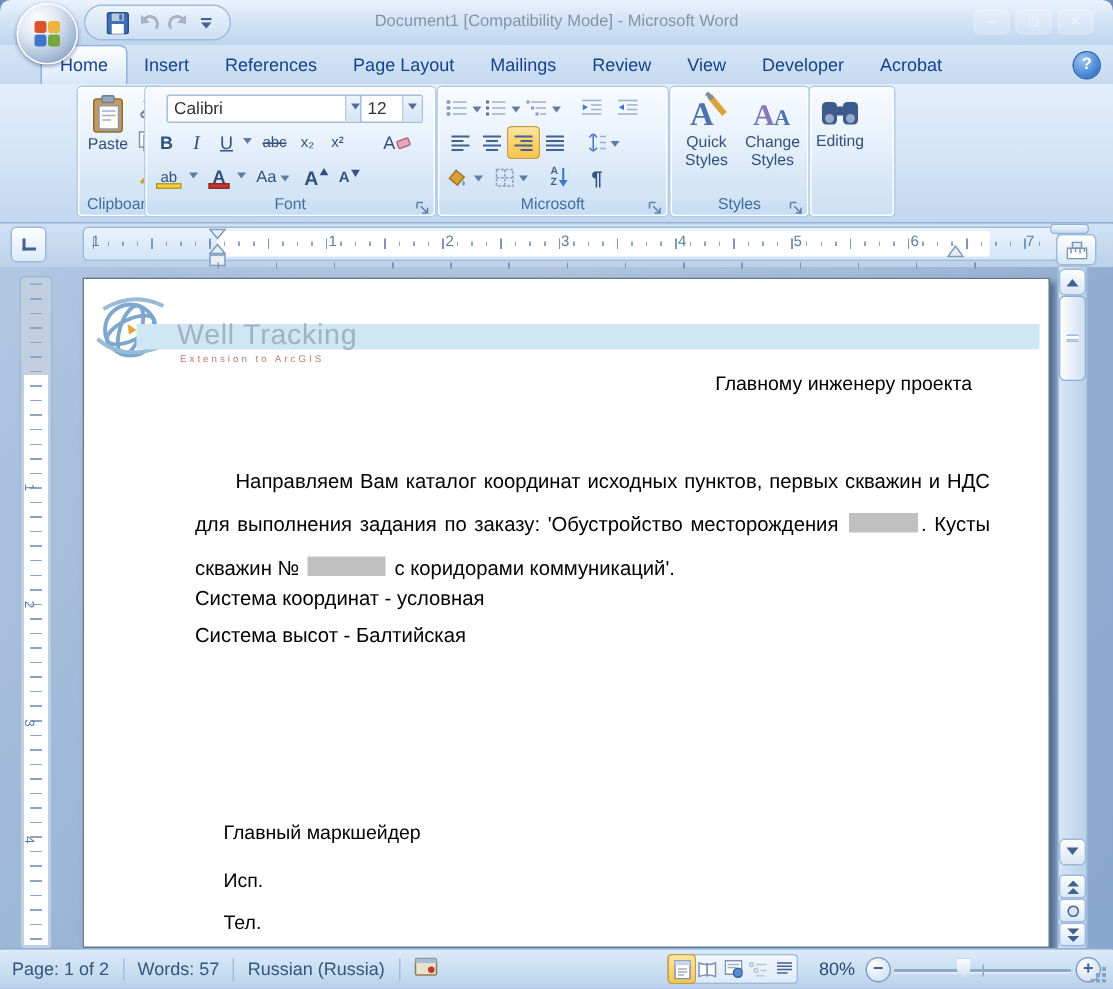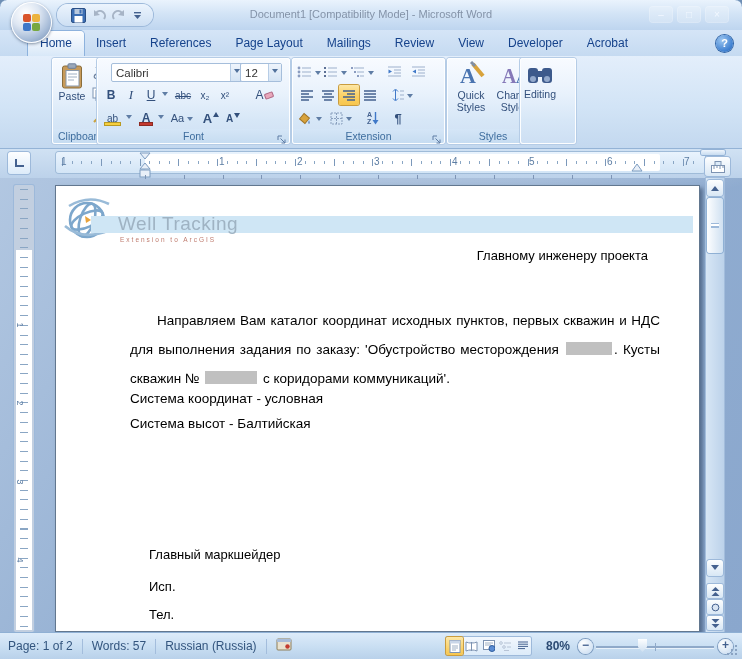--- a/index.html
+++ b/index.html
@@ -90,21 +90,21 @@
 .thumb i{display:block;width:8px;height:5px;border-top:1px solid #9db9da;border-bottom:1px solid #9db9da;background:linear-gradient(#fff 2px,#9db9da 2px,#9db9da 3px,#fff 3px)}
 .browse{position:absolute;right:18px;bottom:0;width:18px;height:50px;display:flex;flex-direction:column;align-items:center;justify-content:flex-end;gap:2px;padding-bottom:2px}
 .bbtn{width:16px;height:14px;border-radius:2px;background:linear-gradient(#fdfefe,#d8e7f5);box-shadow:0 0 0 1px #9db9da;display:flex;align-items:center;justify-content:center}
 
 .statusbar{position:absolute;left:0;right:0;bottom:0;height:27px;background:linear-gradient(#ddebf9,#c8def2 55%,#b9d1ea);border-top:1px solid #8fb0d4;font-size:12px;color:#33557e}
 .sleft{position:absolute;left:8px;top:0;height:26px;display:flex;align-items:center;gap:9px}
 .ssep{width:1px;height:15px;background:#a3bddc}
 .views{position:absolute;left:446px;top:4px;display:flex;background:linear-gradient(#f2f7fd,#dcebf9);box-shadow:0 0 0 1px #9db9da;border-radius:2px}
 .vbtn{width:17px;height:18px;display:flex;align-items:center;justify-content:center}
 .vbtn.on{background:linear-gradient(#fde7a5,#f7c64e);box-shadow:0 0 0 1px #c99c3e;border-radius:2px}
-.zoomlbl{position:absolute;left:546px;top:6px;font-weight:bold;color:#2b4a73}
+.zoomlbl{position:absolute;left:546px;top:6px;font-weight:normal;color:#2b4a73}
 .zbtn{position:absolute;top:6px;width:15px;height:15px;border-radius:50%;background:radial-gradient(circle at 35% 30%,#fff,#d5e4f4 70%);box-shadow:0 0 0 1px #7e9cc0;color:#44618f;font-size:12px;line-height:13px;text-align:center;font-weight:bold}
 .ztrack{position:absolute;left:596px;top:13px;width:118px;height:2px;background:#8fa9c9;box-shadow:0 1px 0 #e8f1fa}
 .ztick{position:absolute;left:50%;top:-3px;width:1px;height:8px;background:#8fa9c9}
 .zthumb{position:absolute;left:638px;top:6px;width:9px;height:13px;background:linear-gradient(#fdfeff,#cfe0f1);box-shadow:0 0 0 1px #7e9cc0;clip-path:polygon(0 0,100% 0,100% 62%,50% 100%,0 62%)}
 .grip{position:absolute;right:4px;bottom:4px;width:11px;height:11px;
  background:radial-gradient(circle 1.5px at 9px 2px,#8aa3c2 99%,transparent),radial-gradient(circle 1.5px at 9px 6px,#8aa3c2 99%,transparent),radial-gradient(circle 1.5px at 9px 10px,#8aa3c2 99%,transparent),radial-gradient(circle 1.5px at 5px 6px,#8aa3c2 99%,transparent),radial-gradient(circle 1.5px at 5px 10px,#8aa3c2 99%,transparent),radial-gradient(circle 1.5px at 1px 10px,#8aa3c2 99%,transparent)}
 </style>
 </head>
 <body>
 
@@ -363,21 +363,21 @@
         <span style="display:flex;flex-direction:column;font-size:7px;font-weight:bold;line-height:7px;color:#44618f">
           <span>A</span>
           <span>Z</span>
         </span>
         <svg width="7" height="13" viewBox="0 0 7 13">
             <path d="M3.5 0v9" stroke="#3f78c8" stroke-width="1.4"></path>
             <path d="M0.5 8 L3.5 12.5 L6.5 8 Z" fill="#3f78c8"></path>
           </svg>
       </div>
       <div class="btn" style="left:96px;top:50px;width:20px;font-size:13px;font-weight:bold">¶</div>
-      <div class="glabel">Extension</div>
+      <div class="glabel">Microsoft</div>
       <div class="launcher">
         <svg width="10" height="10" viewBox="0 0 10 10">
             <path d="M1 1 H5 M1 1 V5" stroke="#5f7da5" fill="none"></path>
             <path d="M3.5 3.5 L8 8 M8 4.5 V8 H4.5" stroke="#5f7da5" fill="none"></path>
           </svg>
       </div>
     </div>
 
     <div class="group" style="left:447px;width:92px">
       <div class="bigbtn" style="left:3px;width:42px;height:66px">
@@ -399,21 +399,21 @@
       </div>
       <div class="glabel">Styles</div>
       <div class="launcher">
         <svg width="10" height="10" viewBox="0 0 10 10">
             <path d="M1 1 H5 M1 1 V5" stroke="#5f7da5" fill="none"></path>
             <path d="M3.5 3.5 L8 8 M8 4.5 V8 H4.5" stroke="#5f7da5" fill="none"></path>
           </svg>
       </div>
     </div>
 
-    <div class="group" style="left:520px;width:56px">
+    <div class="group" style="left:540px;width:56px">
       <div class="bigbtn" style="left:3px;width:34px;height:80px">
         <svg width="26" height="20" viewBox="0 0 26 20" style="margin-top:4px">
           <rect x="1" y="3" width="10" height="15" rx="3" fill="#3d5a8c"></rect>
             <rect x="15" y="3" width="10" height="15" rx="3" fill="#3d5a8c"></rect>
           <rect x="10" y="6" width="6" height="6" fill="#3d5a8c"></rect>
             <circle cx="6" cy="14" r="3" fill="#93a9cc"></circle>
             <circle cx="20" cy="14" r="3" fill="#93a9cc"></circle>
           </svg>
         <span style="margin-top:3px">Editing</span>
         <span class="da" style="border-top-color:#33507c;margin:2px 0 0"></span>

